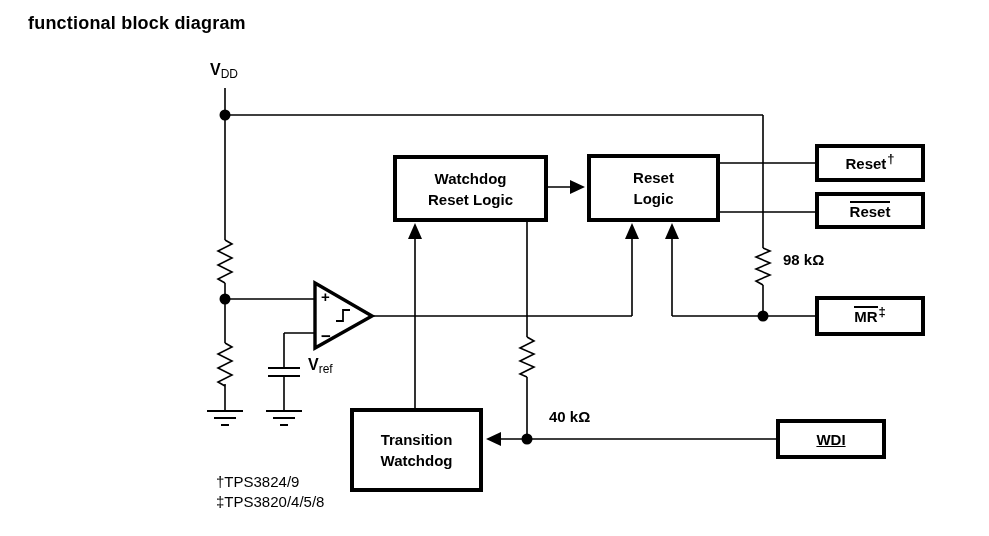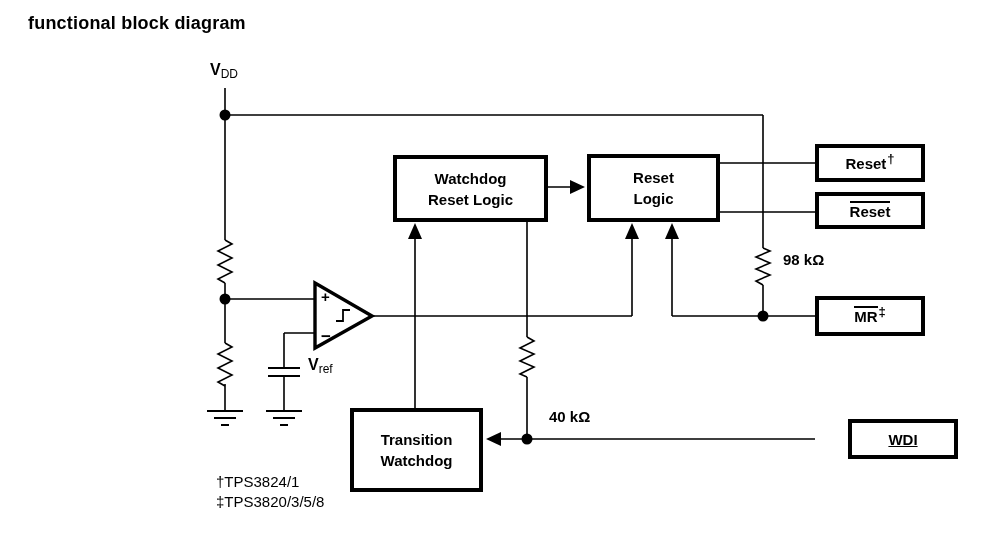--- a/index.html
+++ b/index.html
@@ -159,35 +159,35 @@
 
   <div class="pin" style="left:815px; top:192px; width:110px; height:37px;">
     <span class="overline">Reset</span>
   </div>
 
   <div class="pin" style="left:815px; top:296px; width:110px; height:40px;">
     <span class="overline">MR</span>
       <span class="supnote">‡</span>
   </div>
 
-  <div class="pin" style="left:848px; top:419px; width:110px; height:40px;text-decoration:underline;">
+  <div class="pin" style="left:776px; top:419px; width:110px; height:40px;text-decoration:underline;">
     <span>WDI</span>
   </div>
 
   <div class="floatlabel" style="left:210px; top:61px; font-size:16px;">
     <span>V</span><span class="sublabel">DD</span>
   </div>
 
   <div class="floatlabel" style="left:308px; top:356px; font-size:16px;text-align:center;">
     <span>V</span><span class="sublabel">ref</span>
   </div>
 
   <div class="floatlabel" style="left:783px; top:251px;">98 kΩ</div>
 
   <div class="floatlabel" style="left:549px; top:367px;margin-top:41px;">40 kΩ</div>
 
   <span class="opamp-sign" style="left:321px; top:289px;">+</span>
   <span class="opamp-sign" style="left:321px; top:328px; font-size:17px;">−</span>
 
-  <div class="footnote" style="left:216px; top:473px;">†TPS3824/1</div>
-  <div class="footnote" style="left:216px; top:493px;">‡TPS3820/3/5/8</div>
+  <div class="footnote" style="left:216px; top:473px;">†TPS3824/9</div>
+  <div class="footnote" style="left:216px; top:493px;">‡TPS3820/4/5/8</div>
 
 </div>
 
 </body></html>

